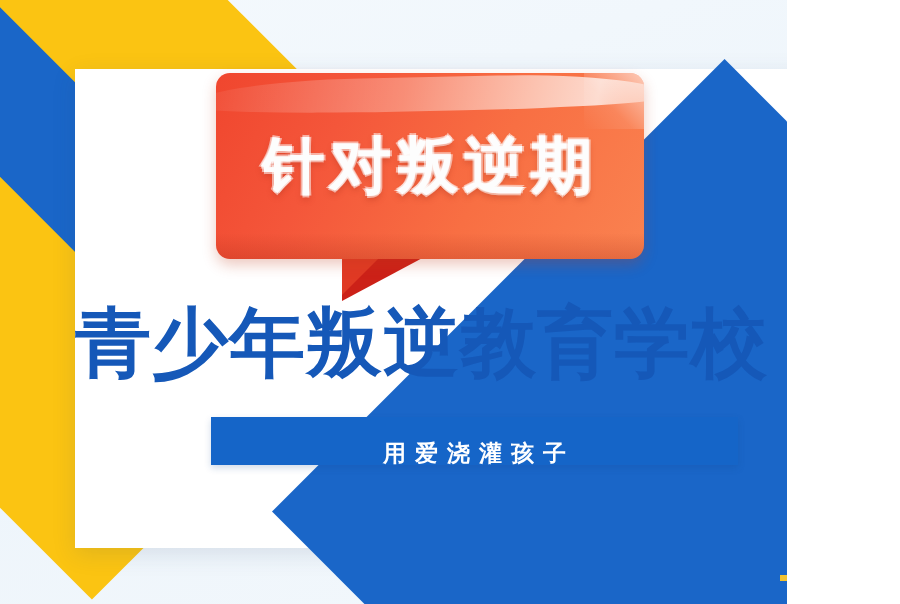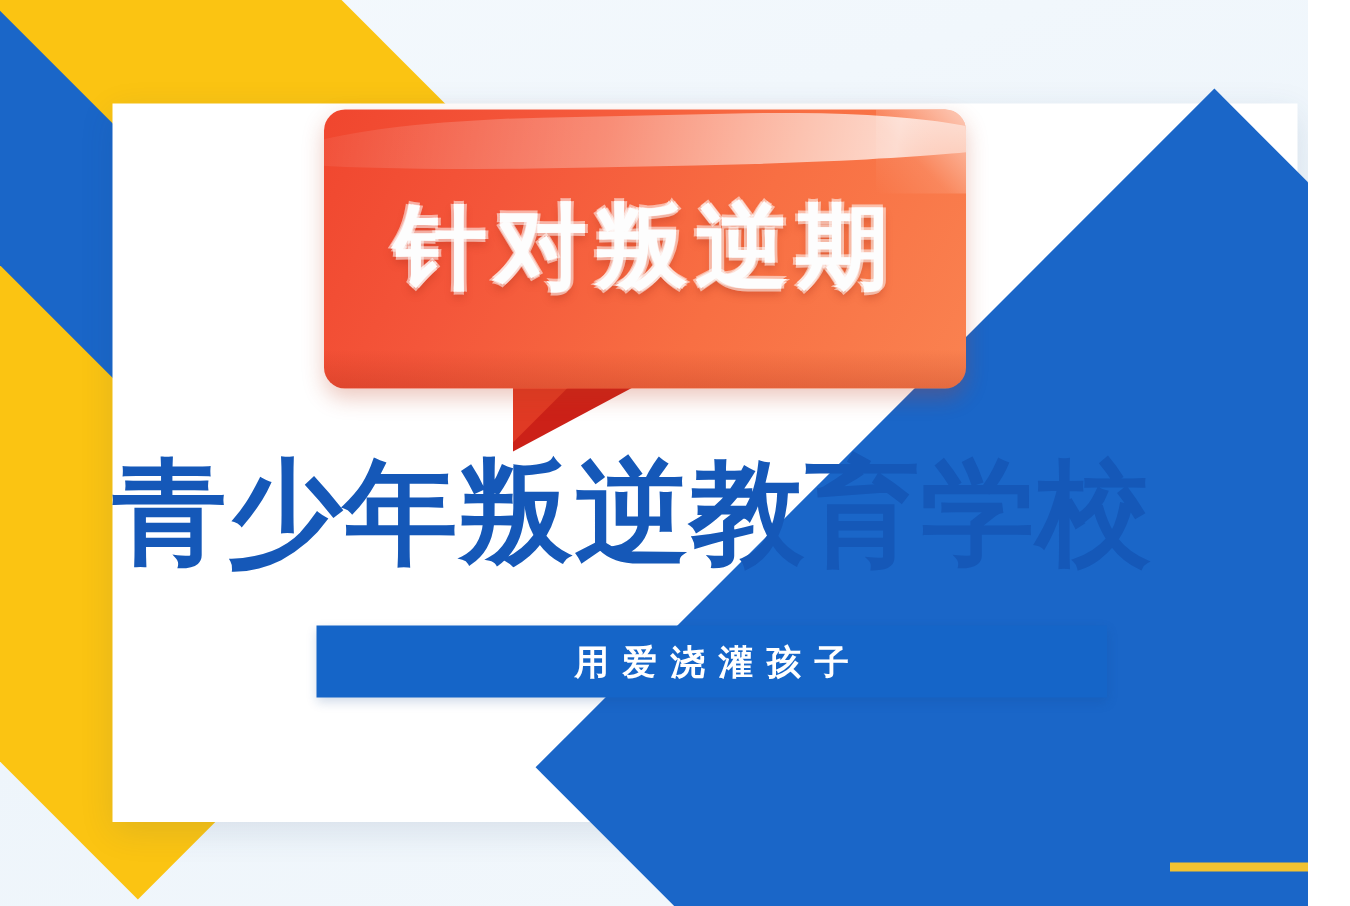--- a/index.html
+++ b/index.html
@@ -6,24 +6,25 @@
     margin: 0;
     padding: 0;
     background: #ffffff;
   }
   body {
     font-family: "Liberation Sans", "DejaVu Sans", sans-serif;
   }
 
   .poster {
     position: relative;
-    width: 872px;
+    width: 759px;
     height: 604px;
     overflow: hidden;
     background: linear-gradient(160deg, #f4f9fd 0%, #eef5fb 55%, #f3f8fc 100%);
+    padding-left: 28px;
   }
 
   
   .band {
     position: absolute;
     pointer-events: none;
   }
 
   
   .band-yellow {
@@ -196,21 +197,21 @@
 
   
   .tagline-bar {
     position: absolute;
     left: 211px;
     top: 417px;
     width: 527px;
     height: 48px;
     background: #1565c8;
     display: flex;
-    align-items: center;
+    align-items: flex-end;
     justify-content: center;
     box-shadow: 0 3px 7px rgba(20, 70, 140, 0.20);
   }
   .tagline-text {
     font-size: 23px;
     font-weight: 700;
     color: #ffffff;
     letter-spacing: 9px;
     text-indent: 9px;
     line-height: 1;

